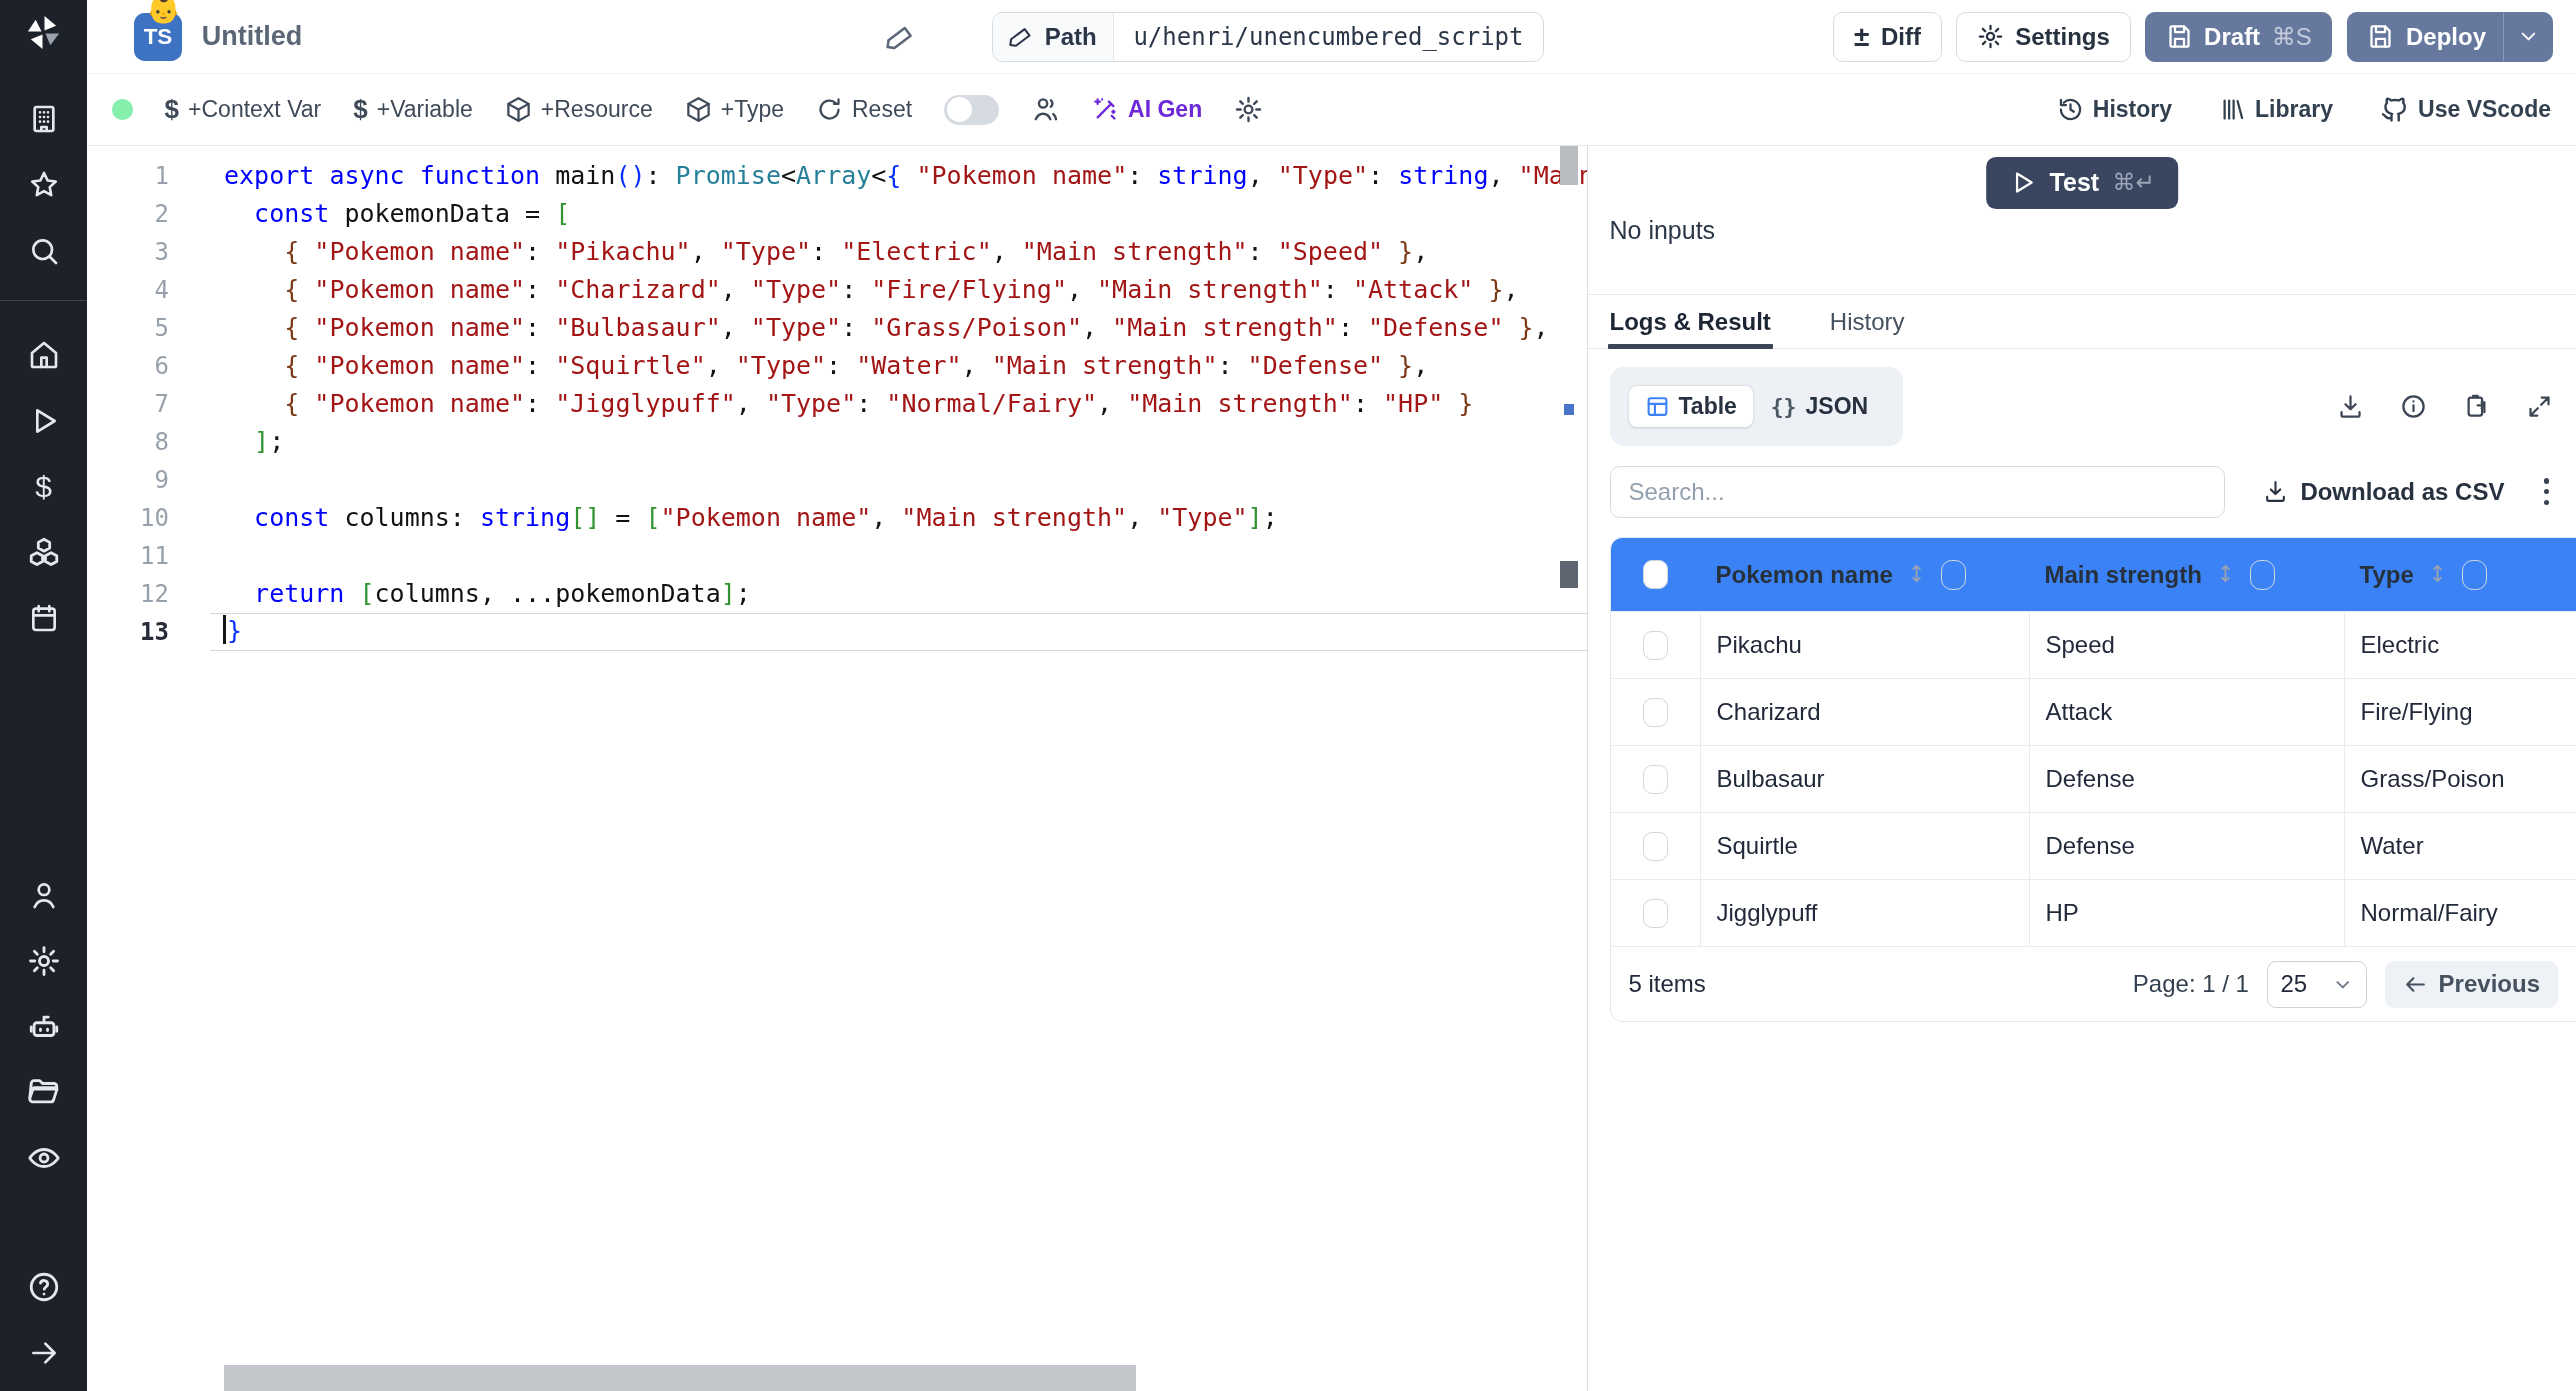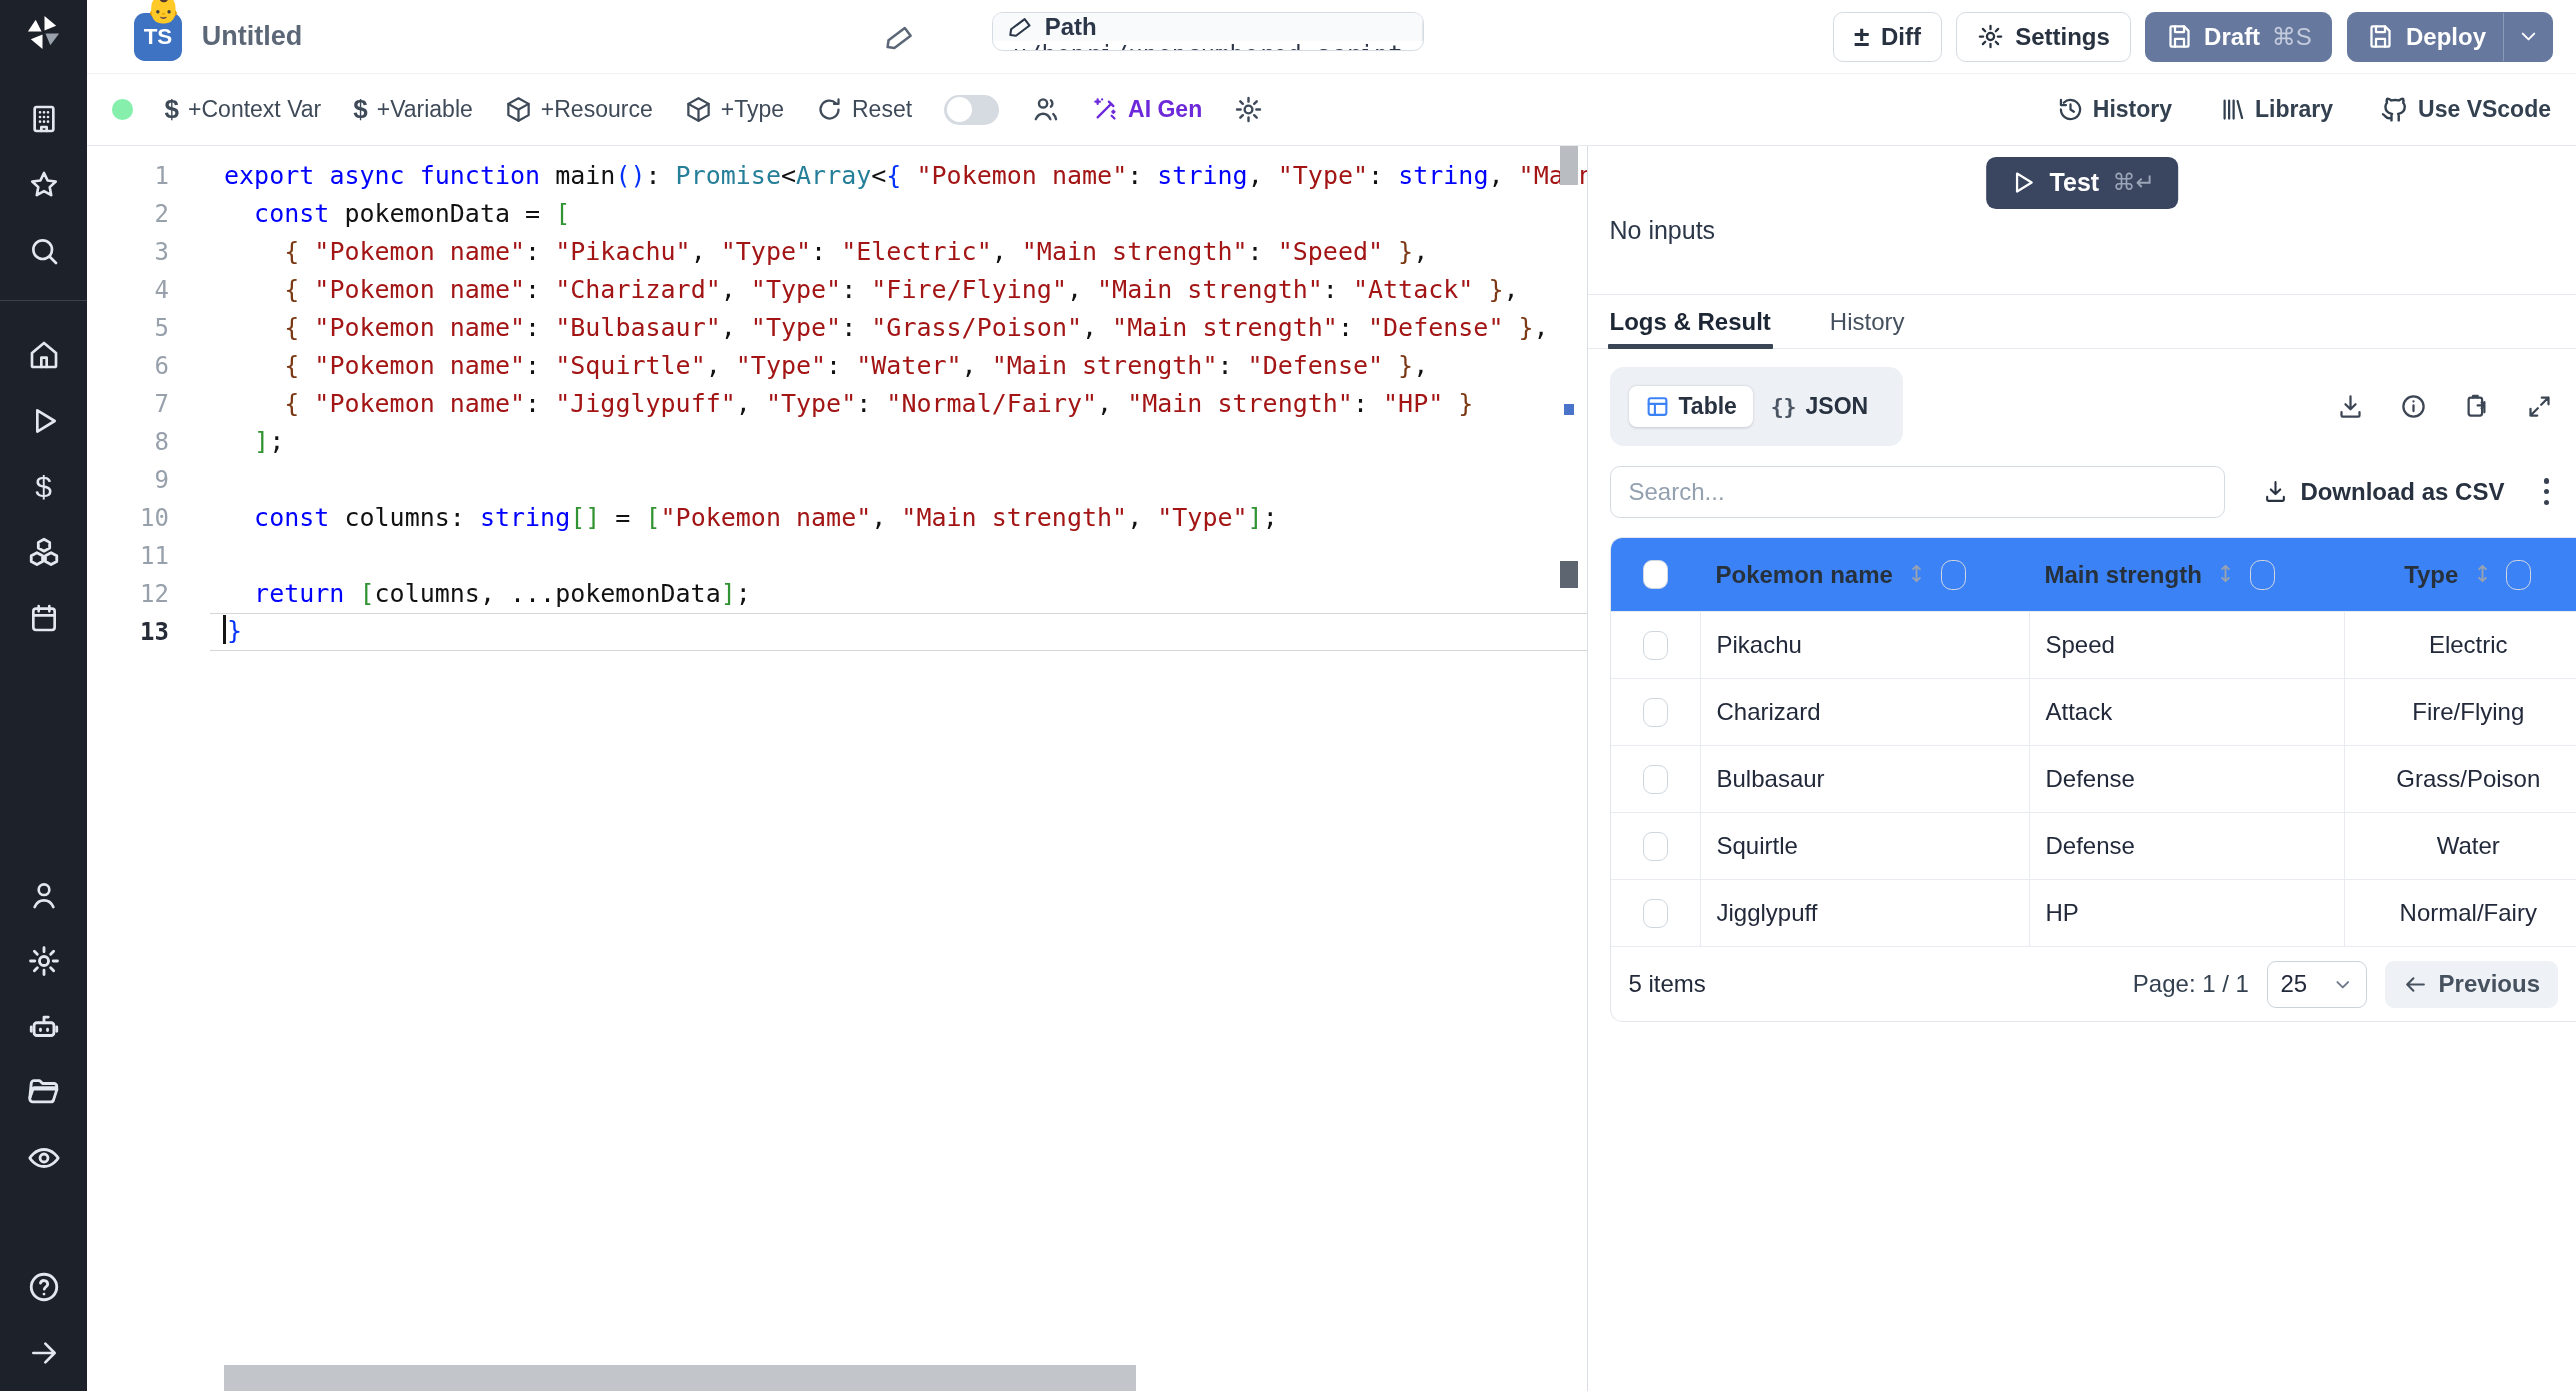--- a/index.html
+++ b/index.html
@@ -20,21 +20,21 @@
 
   
   .main { flex:1; display:flex; flex-direction:column; min-width:0; }
 
   
   .topbar { height:74px; display:flex; align-items:center; position:relative; border-bottom:0.9px solid #eef0f3; background:#fff; flex:0 0 74px; }
   .ts-badge { position:relative; width:48px; height:48px; margin-left:47px; background:#3e72c3; border-radius:10.7px; display:flex; align-items:center; justify-content:center; color:#fff; font-weight:700; font-size:22.4px; }
   .ts-emoji { position:absolute; top:-18px; left:12.5px; font-size:28px; line-height:1; }
   .doc-title { margin-left:19.7px; font-size:27px; font-weight:600; color:#5b6676; }
   .lone-pencil { position:absolute; left:799px; top:21.5px; }
-  .path-pill { position:absolute; left:905px; top:11.6px; height:39px; display:flex; align-items:stretch; border:0.9px solid #d5dbe2; border-radius:10.7px; overflow:hidden; background:#fff;flex-direction:column; }
+  .path-pill { position:absolute; left:905px; top:11.6px; height:50px; display:flex; align-items:stretch; border:0.9px solid #d5dbe2; border-radius:10.7px; overflow:hidden; background:#fff; }
   .path-left { display:flex; align-items:center; gap:10.7px; padding:0 16px; background:#f8fafc; border-right:0.9px solid #e3e7ec; font-size:24px; font-weight:600; color:#2b3648; }
   .path-value { display:flex; align-items:center; padding:0 19.7px; font-family:"DejaVu Sans Mono", monospace; font-size:24px; color:#2b3648; }
   .topbar-right { margin-left:auto; display:flex; align-items:center; gap:14.3px; padding-right:23px; }
   .btn { height:50px; border-radius:9.8px; display:inline-flex; align-items:center; gap:11.6px; padding:0 19.7px; font-size:24px; font-weight:600; cursor:pointer; }
   .btn-outline { background:#fff; border:0.9px solid #d5dbe2; color:#27313f; }
   .btn-slate { background:var(--draft-deploy,#66789e); border:0.9px solid var(--draft-deploy,#66789e); color:#fff; }
   .btn-slate .shortcut { color:#c3cbdc; font-weight:500; }
   .btn-slate svg { stroke:#fff; }
   .btn-outline svg { stroke:#27313f; }
   .deploy-split { display:flex; align-items:center; align-self:stretch; margin-left:5.4px; border-left:0.9px solid #8b9ab8; padding-left:12.5px; }
@@ -109,21 +109,21 @@
   .kebab { margin-left:36px; display:flex; flex-direction:column; gap:5.4px; cursor:pointer; padding:3.6px; }
   .kebab i { width:5.4px; height:5.4px; border-radius:50%; background:#374151; }
 
   
   .rtable { border:0.9px solid #e3e7ec; border-right:none; border-radius:12.5px 0 0 12.5px; overflow:hidden; margin-right:0; }
   .thead { display:flex; background:#3b82f6; height:73px; align-items:center; }
   .tcell { display:flex; align-items:center; padding-left:16px; height:100%; }
   .col-cb { width:89px; flex:0 0 89px; justify-content:center; padding-left:0; }
   .col-1 { width:329px; flex:0 0 329px; }
   .col-2 { width:315px; flex:0 0 315px; }
-  .col-3 { flex:1;justify-content:center; }
+  .col-3 { flex:1; }
   .thead .tcell { gap:12.5px; }
   .th-label { font-size:24px; font-weight:700; color:#27313c; }
   .cb { width:25px; height:29px; border:1.8px solid #cfd6de; border-radius:9px; background:#fff; cursor:pointer; flex:0 0 auto; }
   .hdr-pill { width:25px; height:30px; border:1.8px solid #d2d8e0; border-radius:10.7px; cursor:pointer; }
   .sort svg { stroke:#98a2b1; }
   .trow { display:flex; height:67px; border-top:0.9px solid #e8ebef; background:#fff; font-size:24px; color:#22293a; }
   .trow .tcell { border-left:0.9px solid #e8ebef; }
   .trow .tcell.col-cb { border-left:none; }
   .tfoot { display:flex; align-items:center; height:75px; border-top:0.9px solid #e8ebef; padding:0 18px; font-size:24px; color:#22293a; }
   .tfoot .pager { margin-left:auto; display:flex; align-items:center; gap:18px; }

